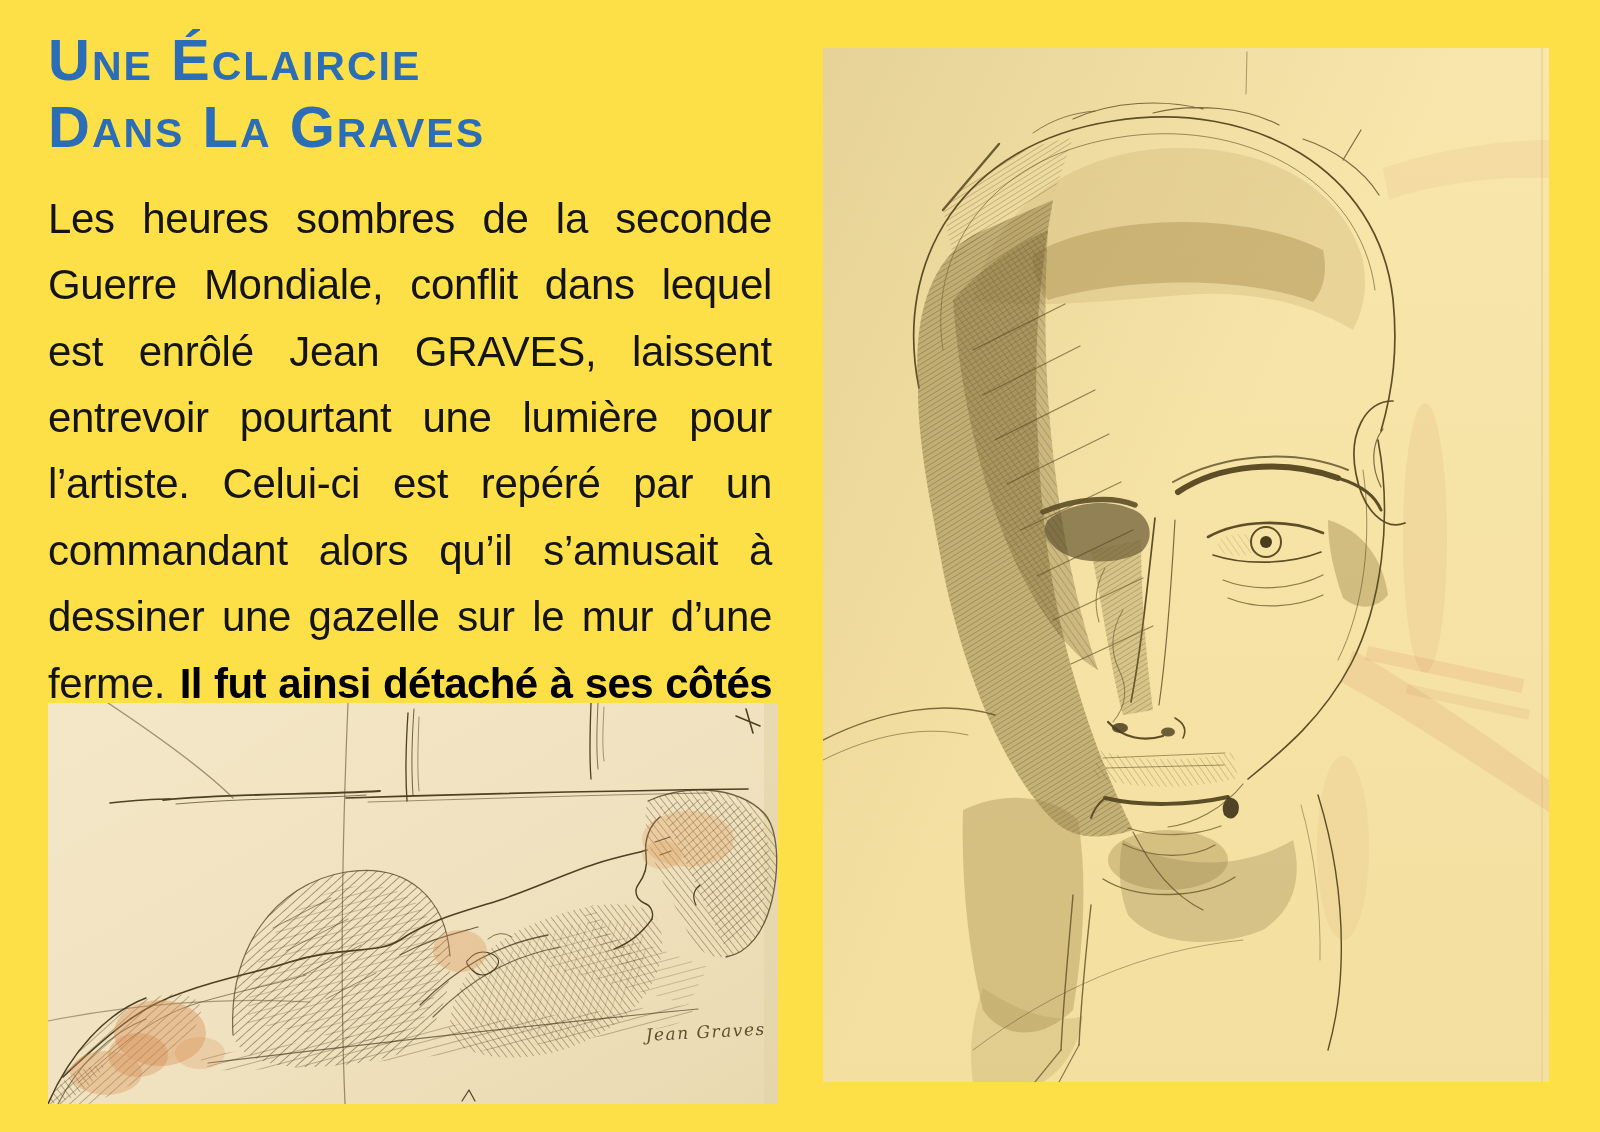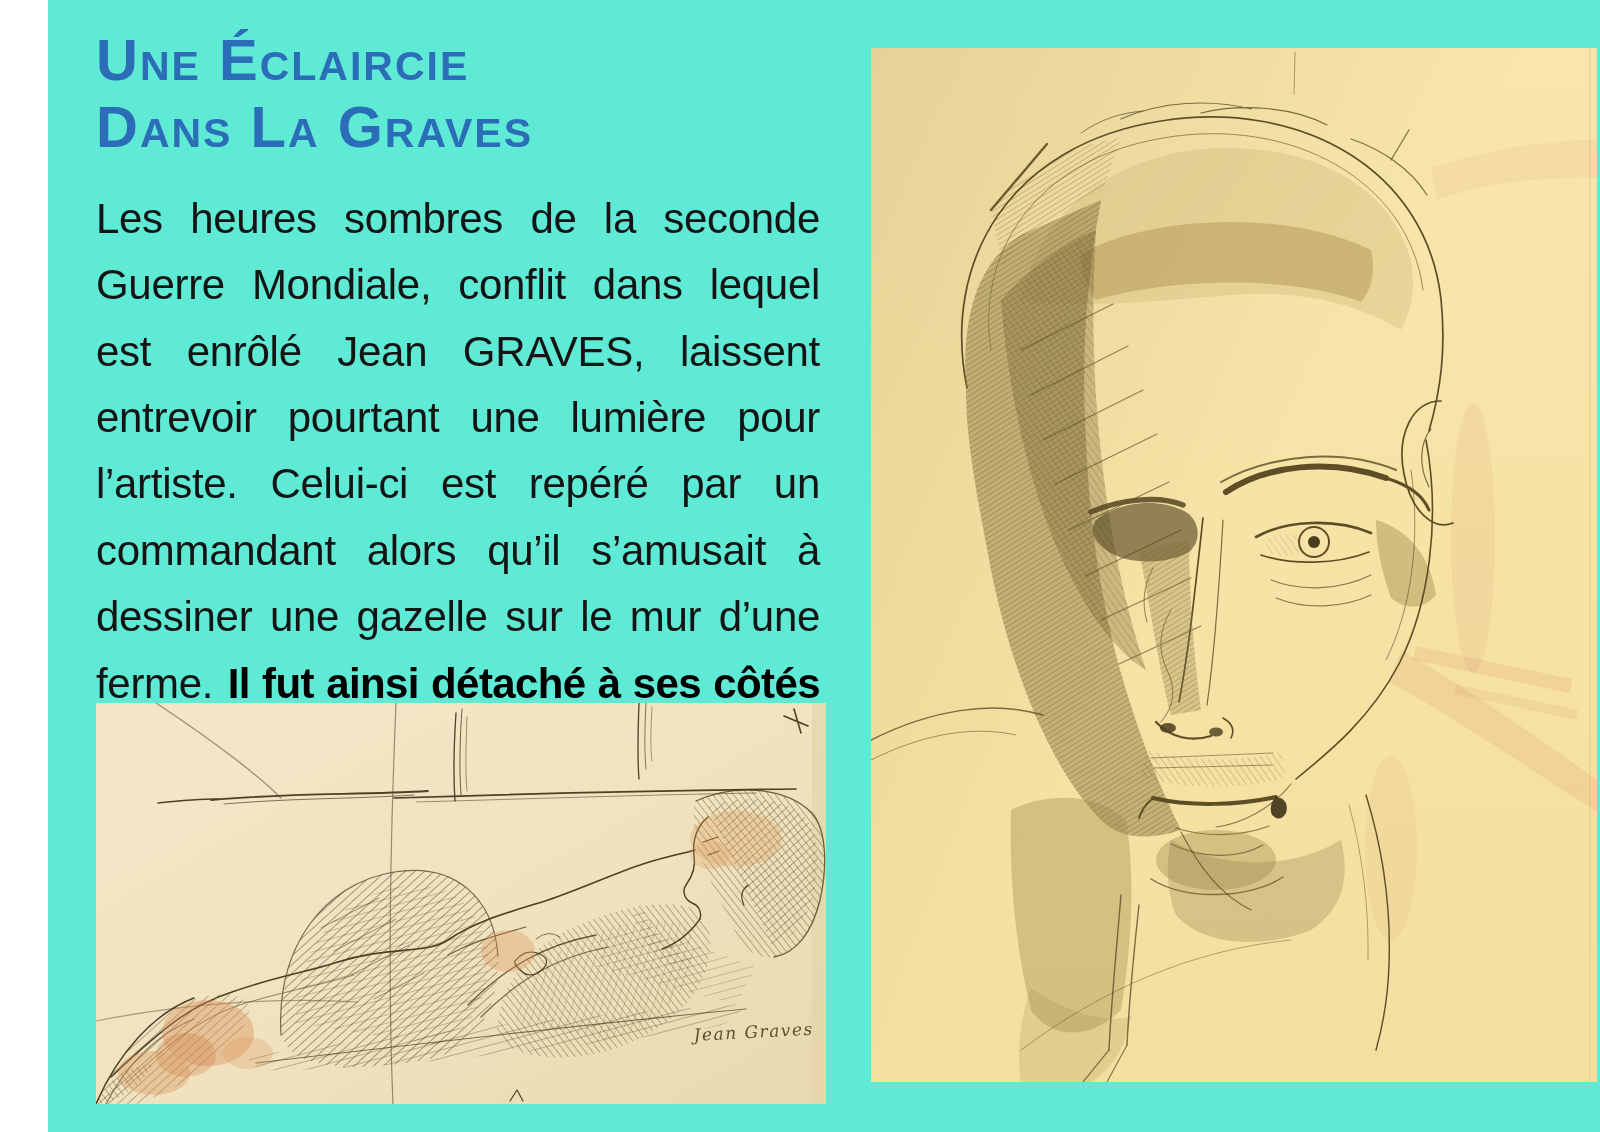--- a/index.html
+++ b/index.html
@@ -1,17 +1,17 @@
 <!DOCTYPE html>
 <html lang="fr"><head>
 <meta charset="utf-8">
 <style>
   html,body{margin:0;padding:0;background:#ffffff;}
   body{width:1600px;height:1132px;position:relative;font-family:"Liberation Sans",sans-serif;overflow:hidden;}
-  .page{position:absolute;inset:0;background:#5eead4;margin-left:48px;}
+  .page{position:absolute;inset:0;background:#fde047;}
 
   h1.page-title{
     position:absolute;left:48px;top:26px;margin:0;
     font-family:"Liberation Sans",sans-serif;
     font-weight:bold;
     font-size:58px;line-height:1.16;
     letter-spacing:2px;
     font-variant:small-caps;
     color:#2b6db6;
   }

